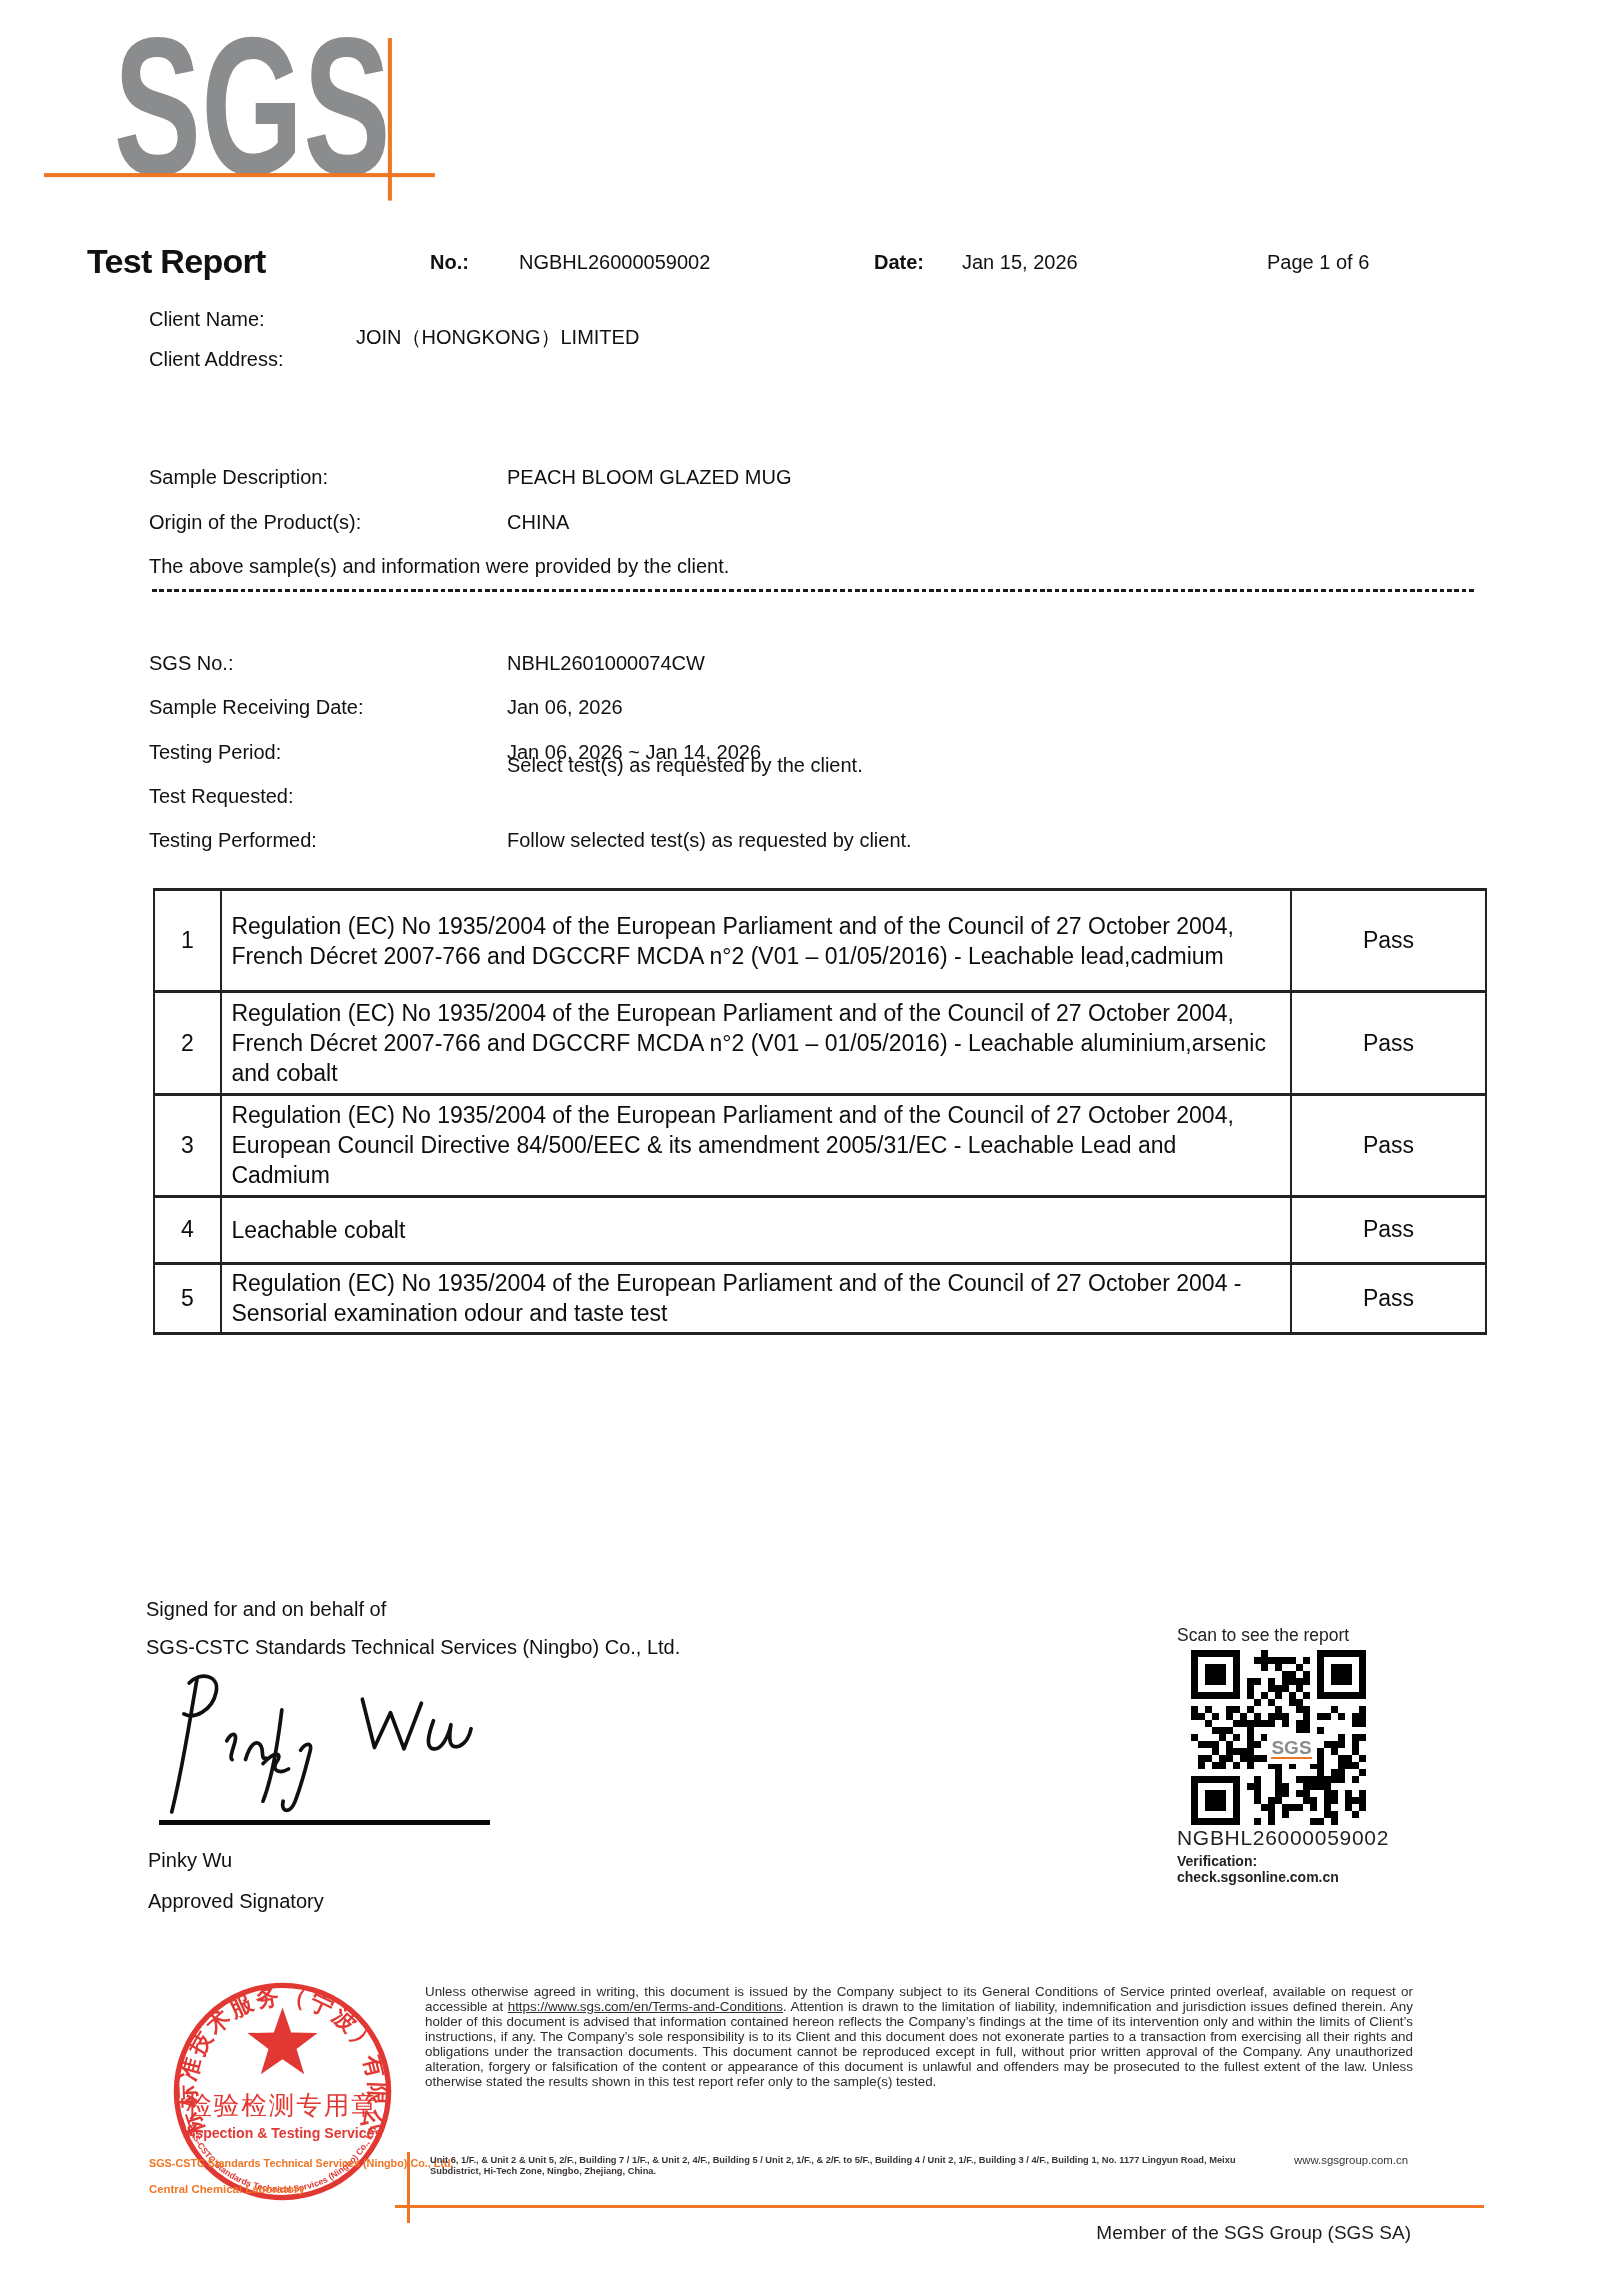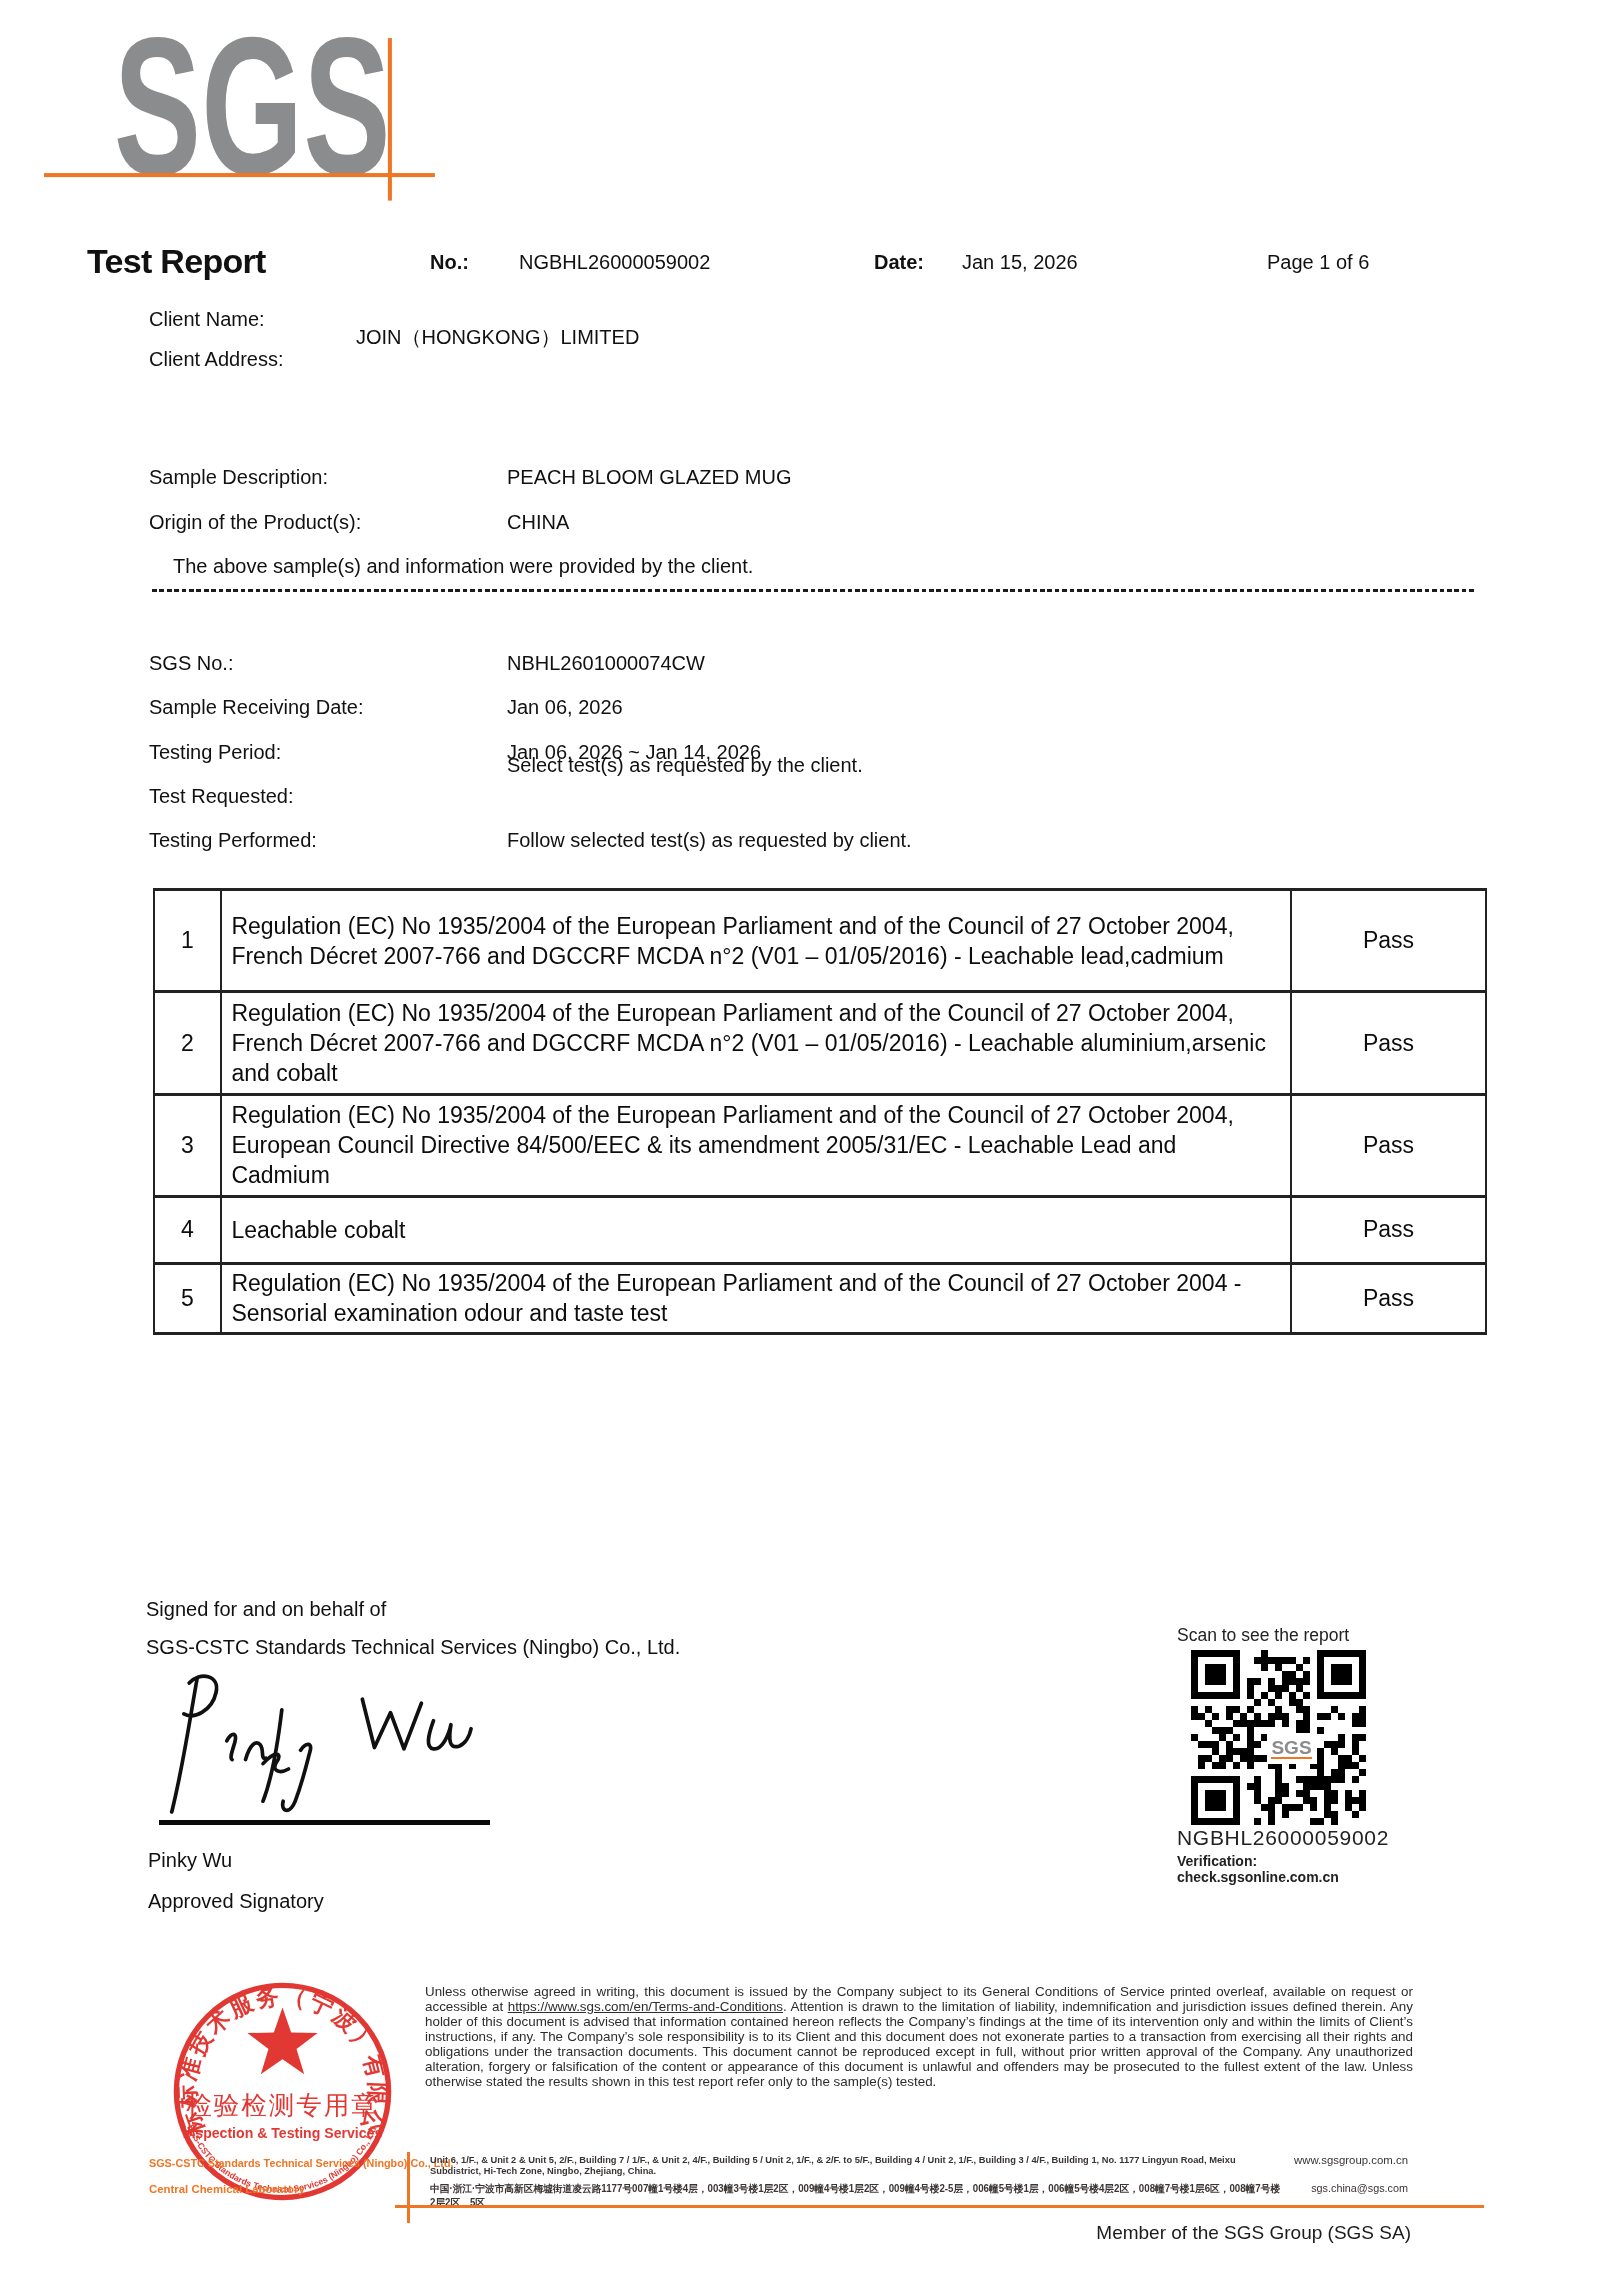--- a/index.html
+++ b/index.html
@@ -69,21 +69,21 @@
   <div class="abs body-text" style="left:1267px;top:251px;">Page 1 of 6</div>
 
   <div class="abs body-text" style="left:149px;top:308px;">Client Name:</div>
   <div class="abs body-text" style="left:356px;top:324px;">JOIN（HONGKONG）LIMITED</div>
   <div class="abs body-text" style="left:149px;top:348px;">Client Address:</div>
 
   <div class="abs body-text" style="left:149px;top:466px;">Sample Description:</div>
   <div class="abs body-text" style="left:507px;top:466px;">PEACH BLOOM GLAZED MUG</div>
   <div class="abs body-text" style="left:149px;top:511px;">Origin of the Product(s):</div>
   <div class="abs body-text" style="left:507px;top:511px;">CHINA</div>
-  <div class="abs body-text" style="left:149px;top:555px;margin-left:24px;">The above sample(s) and information were provided by the client.</div>
+  <div class="abs body-text" style="left:149px;top:555px;">The above sample(s) and information were provided by the client.</div>
   <div class="dashed" style="left:152px;top:589px;width:1322px;"></div>
 
   <div class="abs body-text" style="left:149px;top:652px;">SGS No.:</div>
   <div class="abs body-text" style="left:507px;top:652px;">NBHL2601000074CW</div>
   <div class="abs body-text" style="left:149px;top:696px;">Sample Receiving Date:</div>
   <div class="abs body-text" style="left:507px;top:696px;">Jan 06, 2026</div>
   <div class="abs body-text" style="left:149px;top:741px;">Testing Period:</div>
   <div class="abs body-text" style="left:507px;top:741px;">Jan 06, 2026 ~ Jan 14, 2026</div>
   <div class="abs body-text" style="left:149px;top:785px;">Test Requested:</div>
   <div class="abs body-text" style="left:507px;top:754px;">Select test(s) as requested by the client.</div>
@@ -388,21 +388,17 @@
   <div class="abs orange-co" style="left:149px;top:2157px;font-size:10.8px;">SGS-CSTC Standards Technical Services (Ningbo) Co., Ltd.</div>
   <div class="abs orange-co" style="left:149px;top:2183px;font-size:11.4px;">Central Chemical Laboratory</div>
 
   <div class="disclaimer"><span>Unless otherwise agreed in writing, this document is issued by the Company subject to its General Conditions of Service printed overleaf, available on request or accessible at </span><span class="u">https://www.sgs.com/en/Terms-and-Conditions</span><span>. Attention is drawn to the limitation of liability, indemnification and jurisdiction issues defined therein. Any holder of this document is advised that information contained hereon reflects the Company’s findings at the time of its intervention only and within the limits of Client’s instructions, if any. The Company’s sole responsibility is to its Client and this document does not exonerate parties to a transaction from exercising all their rights and obligations under the transaction documents. This document cannot be reproduced except in full, without prior written approval of the Company. Any unauthorized alteration, forgery or falsification of the content or appearance of this document is unlawful and offenders may be prosecuted to the fullest extent of the law. Unless otherwise stated the results shown in this test report refer only to the sample(s) tested.</span></div>
 
   <div class="f-bar-v"></div>
   <div class="footer-en">
     <span style="transform:scaleX(0.96);transform-origin:left;">Unit 6, 1/F., &amp; Unit 2 &amp; Unit 5, 2/F., Building 7 / 1/F., &amp; Unit 2, 4/F., Building 5 / Unit 2, 1/F., &amp; 2/F. to 5/F., Building 4 / Unit 2, 1/F., Building 3 / 4/F., Building 1, No. 1177 Lingyun Road, Meixu Subdistrict, Hi-Tech Zone, Ningbo, Zhejiang, China.</span>
     <span style="font-weight:normal;font-size:11.4px;">www.sgsgroup.com.cn</span>
   </div>
-  <div class="footer-cn">
-    <span style="transform:scaleX(0.97);transform-origin:left;">中国·浙江·宁波市高新区梅墟街道凌云路1177号007幢1号楼4层，003幢3号楼1层2区，009幢4号楼1层2区，009幢4号楼2-5层，006幢5号楼1层，006幢5号楼4层2区，008幢7号楼1层6区，008幢7号楼2层2区、5区</span>
-    <span style="font-weight:normal;font-size:10.8px;">sgs.china@sgs.com</span>
-  </div>
   <div class="f-bar-h"></div>
   <div class="member">Member of the SGS Group (SGS SA)</div>
 
 </div>
 
 
 </body></html>

